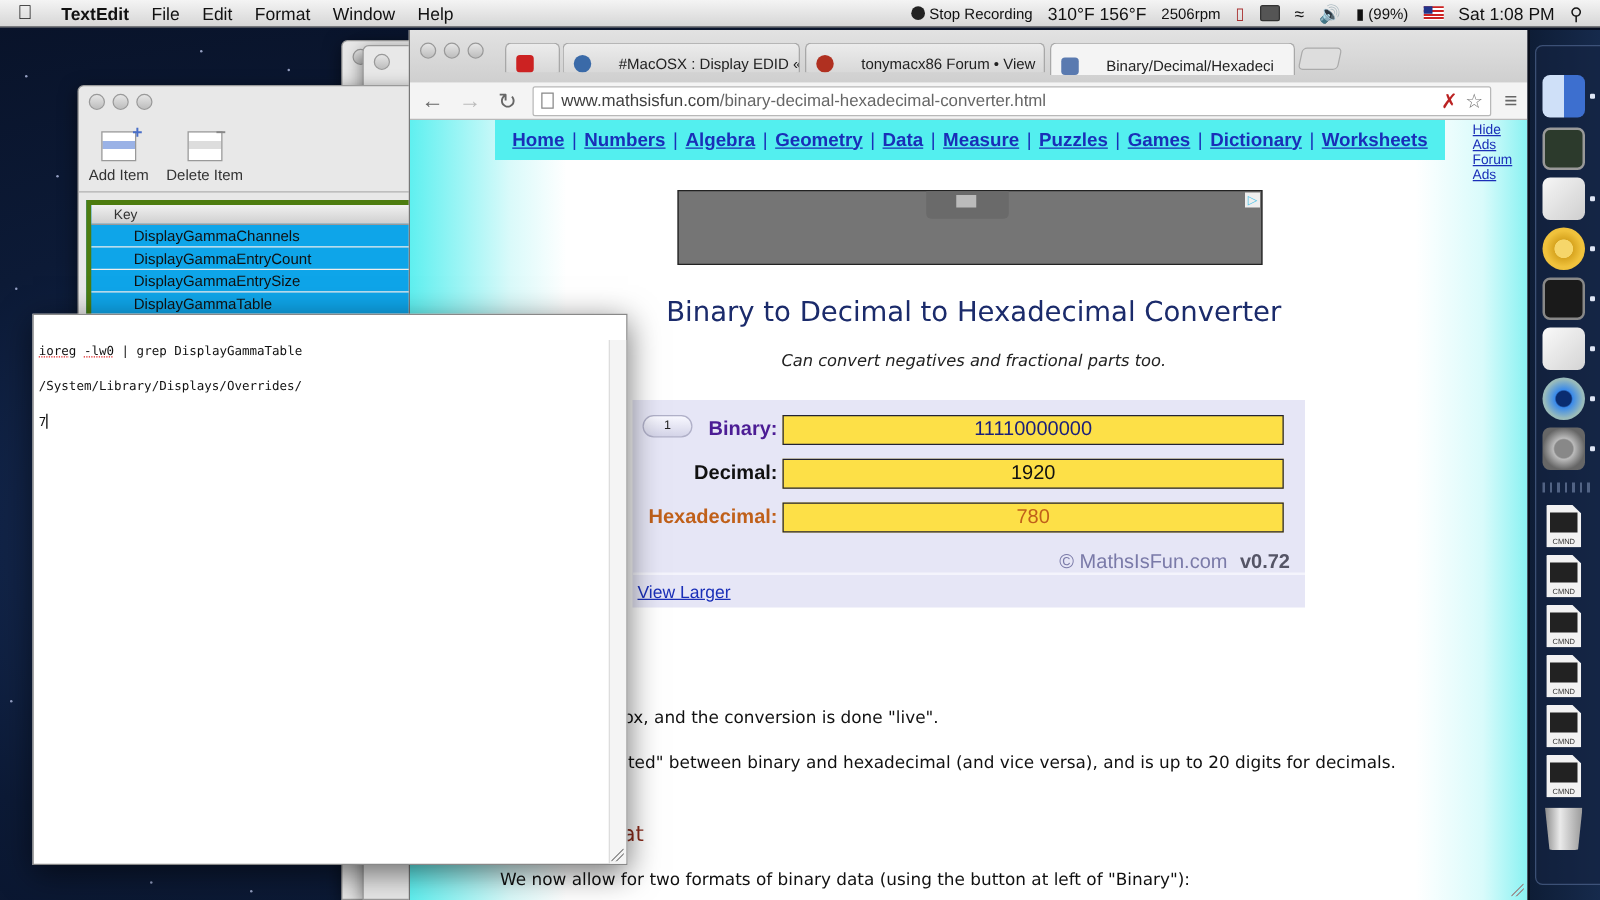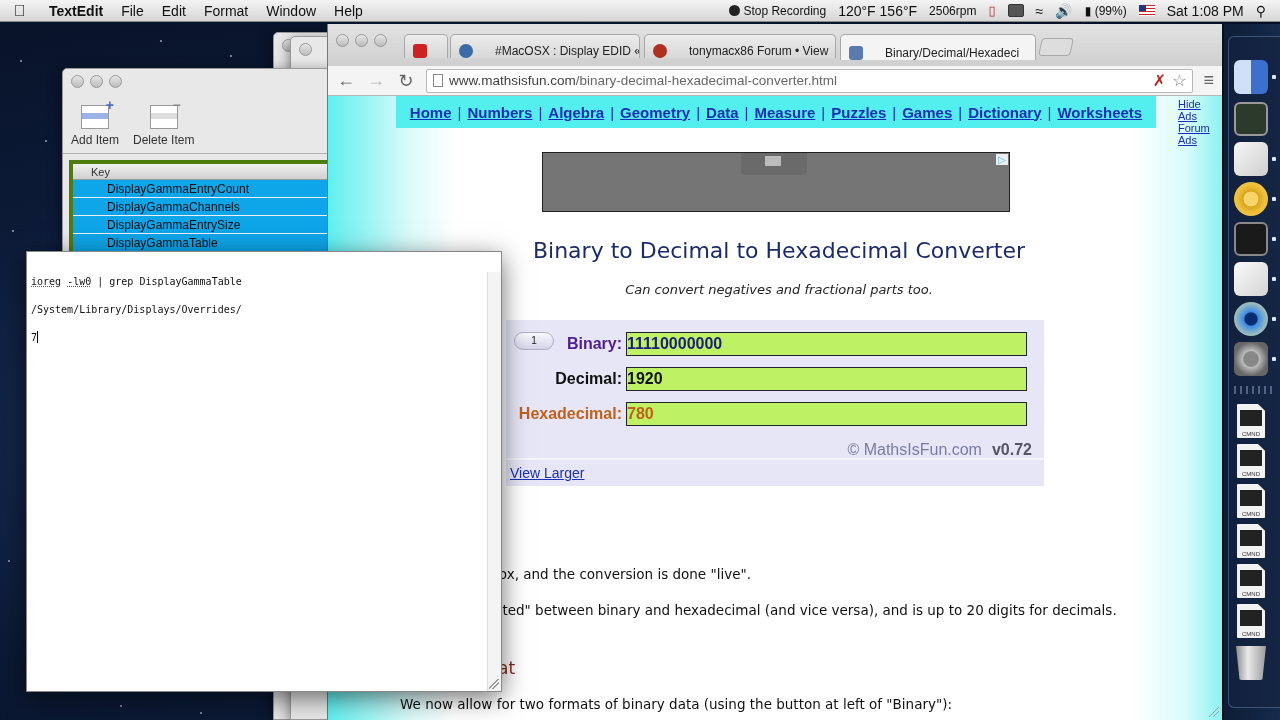--- a/index.html
+++ b/index.html
@@ -81,21 +81,21 @@
 .ad{position:absolute;left:214px;top:56px;width:468px;height:60px;background:#757575;border:1px solid #222}
 .ad .adinner{position:absolute;left:198px;top:0;width:66px;height:22px;background:#6a6a6a;border-radius:0 0 4px 4px}
 .ad .adinner:after{content:"";position:absolute;left:24px;top:3px;width:16px;height:10px;background:#bbb}
 .ad .adchoice{position:absolute;right:1px;top:1px;font-size:10px;color:#4fc3e8;background:#eee;padding:0 2px}
 .h1{position:absolute;left:0;right:0;top:142px;text-align:center;font-size:22px;color:#1b2b6b;font-family:"DejaVu Sans",sans-serif;padding-left:8px}
 .subtitle{position:absolute;left:0;right:0;top:186px;text-align:center;font-size:13px;font-style:italic;color:#222;font-family:"DejaVu Sans",sans-serif;padding-left:8px}
 .conv{position:absolute;left:178px;top:224px;width:538px;height:166px;background:#e6e6f6}
 .conv .fmt-btn{position:absolute;left:8px;top:12px;width:40px;height:18px;border-radius:9px;background:linear-gradient(#f8f8ff,#d4d4e8);border:1px solid #b0b0c8;font-size:10px;text-align:center;line-height:16px;color:#222}
 .crow{position:absolute;left:0;height:24px;display:flex;align-items:center}
 .clabel{width:120px;text-align:right;font-size:16px;font-weight:bold;padding-right:4px}
-.cfield{width:401px;height:24px;border:1px solid #223;background:#bef264;font-size:16px;font-weight:bold;line-height:22px;font-family:"Liberation Sans",sans-serif}
+.cfield{width:401px;height:24px;border:1px solid #223;background:#fde047;text-align:center;font-size:16px;font-weight:normal;line-height:22px;font-family:"Liberation Sans",sans-serif}
 .conv .credit{position:absolute;right:12px;top:121px;font-size:16px;color:#7a7aa8}
 .conv .credit b{margin-left:10px;color:#556}
 .conv .viewlarger{position:absolute;left:4px;top:145px;font-size:14px;color:#1a2fb8;text-decoration:underline}
 .conv .strip{position:absolute;left:0;right:0;top:138px;height:2px;background:#f4f4fc}
 .ptext{position:absolute;font-size:13.5px;color:#111;font-family:"DejaVu Sans",sans-serif;white-space:nowrap}
 .h2{position:absolute;font-size:17px;color:#8a2a1a;font-family:"DejaVu Sans",sans-serif}
 .br-resize{position:absolute;right:3px;bottom:3px;width:10px;height:10px;background:linear-gradient(135deg,transparent 45%,#999 45% 52%,transparent 52% 65%,#999 65% 72%,transparent 72%)}
 
 
 .dock{position:absolute;left:1222px;top:24px;width:58px;height:696px;background:linear-gradient(90deg,#0e1d36,#162a4c);border-left:2px solid #0a0f1c;z-index:30}
@@ -125,21 +125,21 @@
 <div class="menubar">
   <span class="apple"></span>
   <span class="mi app">TextEdit</span>
   <span class="mi">File</span>
   <span class="mi">Edit</span>
   <span class="mi">Format</span>
   <span class="mi">Window</span>
   <span class="mi">Help</span>
   <div class="right">
     <span class="small"><span class="rec-dot"></span><span>Stop Recording</span></span>
-    <span>120°F 156°F</span>
+    <span>310°F 156°F</span>
     <span class="small">2506rpm</span>
     <span style="font-size:13px;color:#a33">▯</span>
     <span class="mb-icon"></span>
     <span>≈</span>
     <span>🔊</span>
     <span class="small">▮ <span>(99%)</span></span>
     <span class="flag"></span>
     <span>Sat 1:08 PM</span>
     <span>⚲</span>
   </div>
@@ -171,22 +171,22 @@
     </div>
     <div class="tb-btn">
       <div class="tb-ico del">
           <span class="minus">−</span>
         </div>
       <span>Delete Item</span>
     </div>
   </div>
   <div class="table">
     <div class="thead">Key</div>
+    <div class="row">DisplayGammaChannels</div>
     <div class="row">DisplayGammaEntryCount</div>
-    <div class="row">DisplayGammaChannels</div>
     <div class="row">DisplayGammaEntrySize</div>
     <div class="row">DisplayGammaTable</div>
   </div>
 </div>
 
 <div class="browser">
   <div class="tabbar">
     <div class="tl">
       <span></span>
       <span></span>

